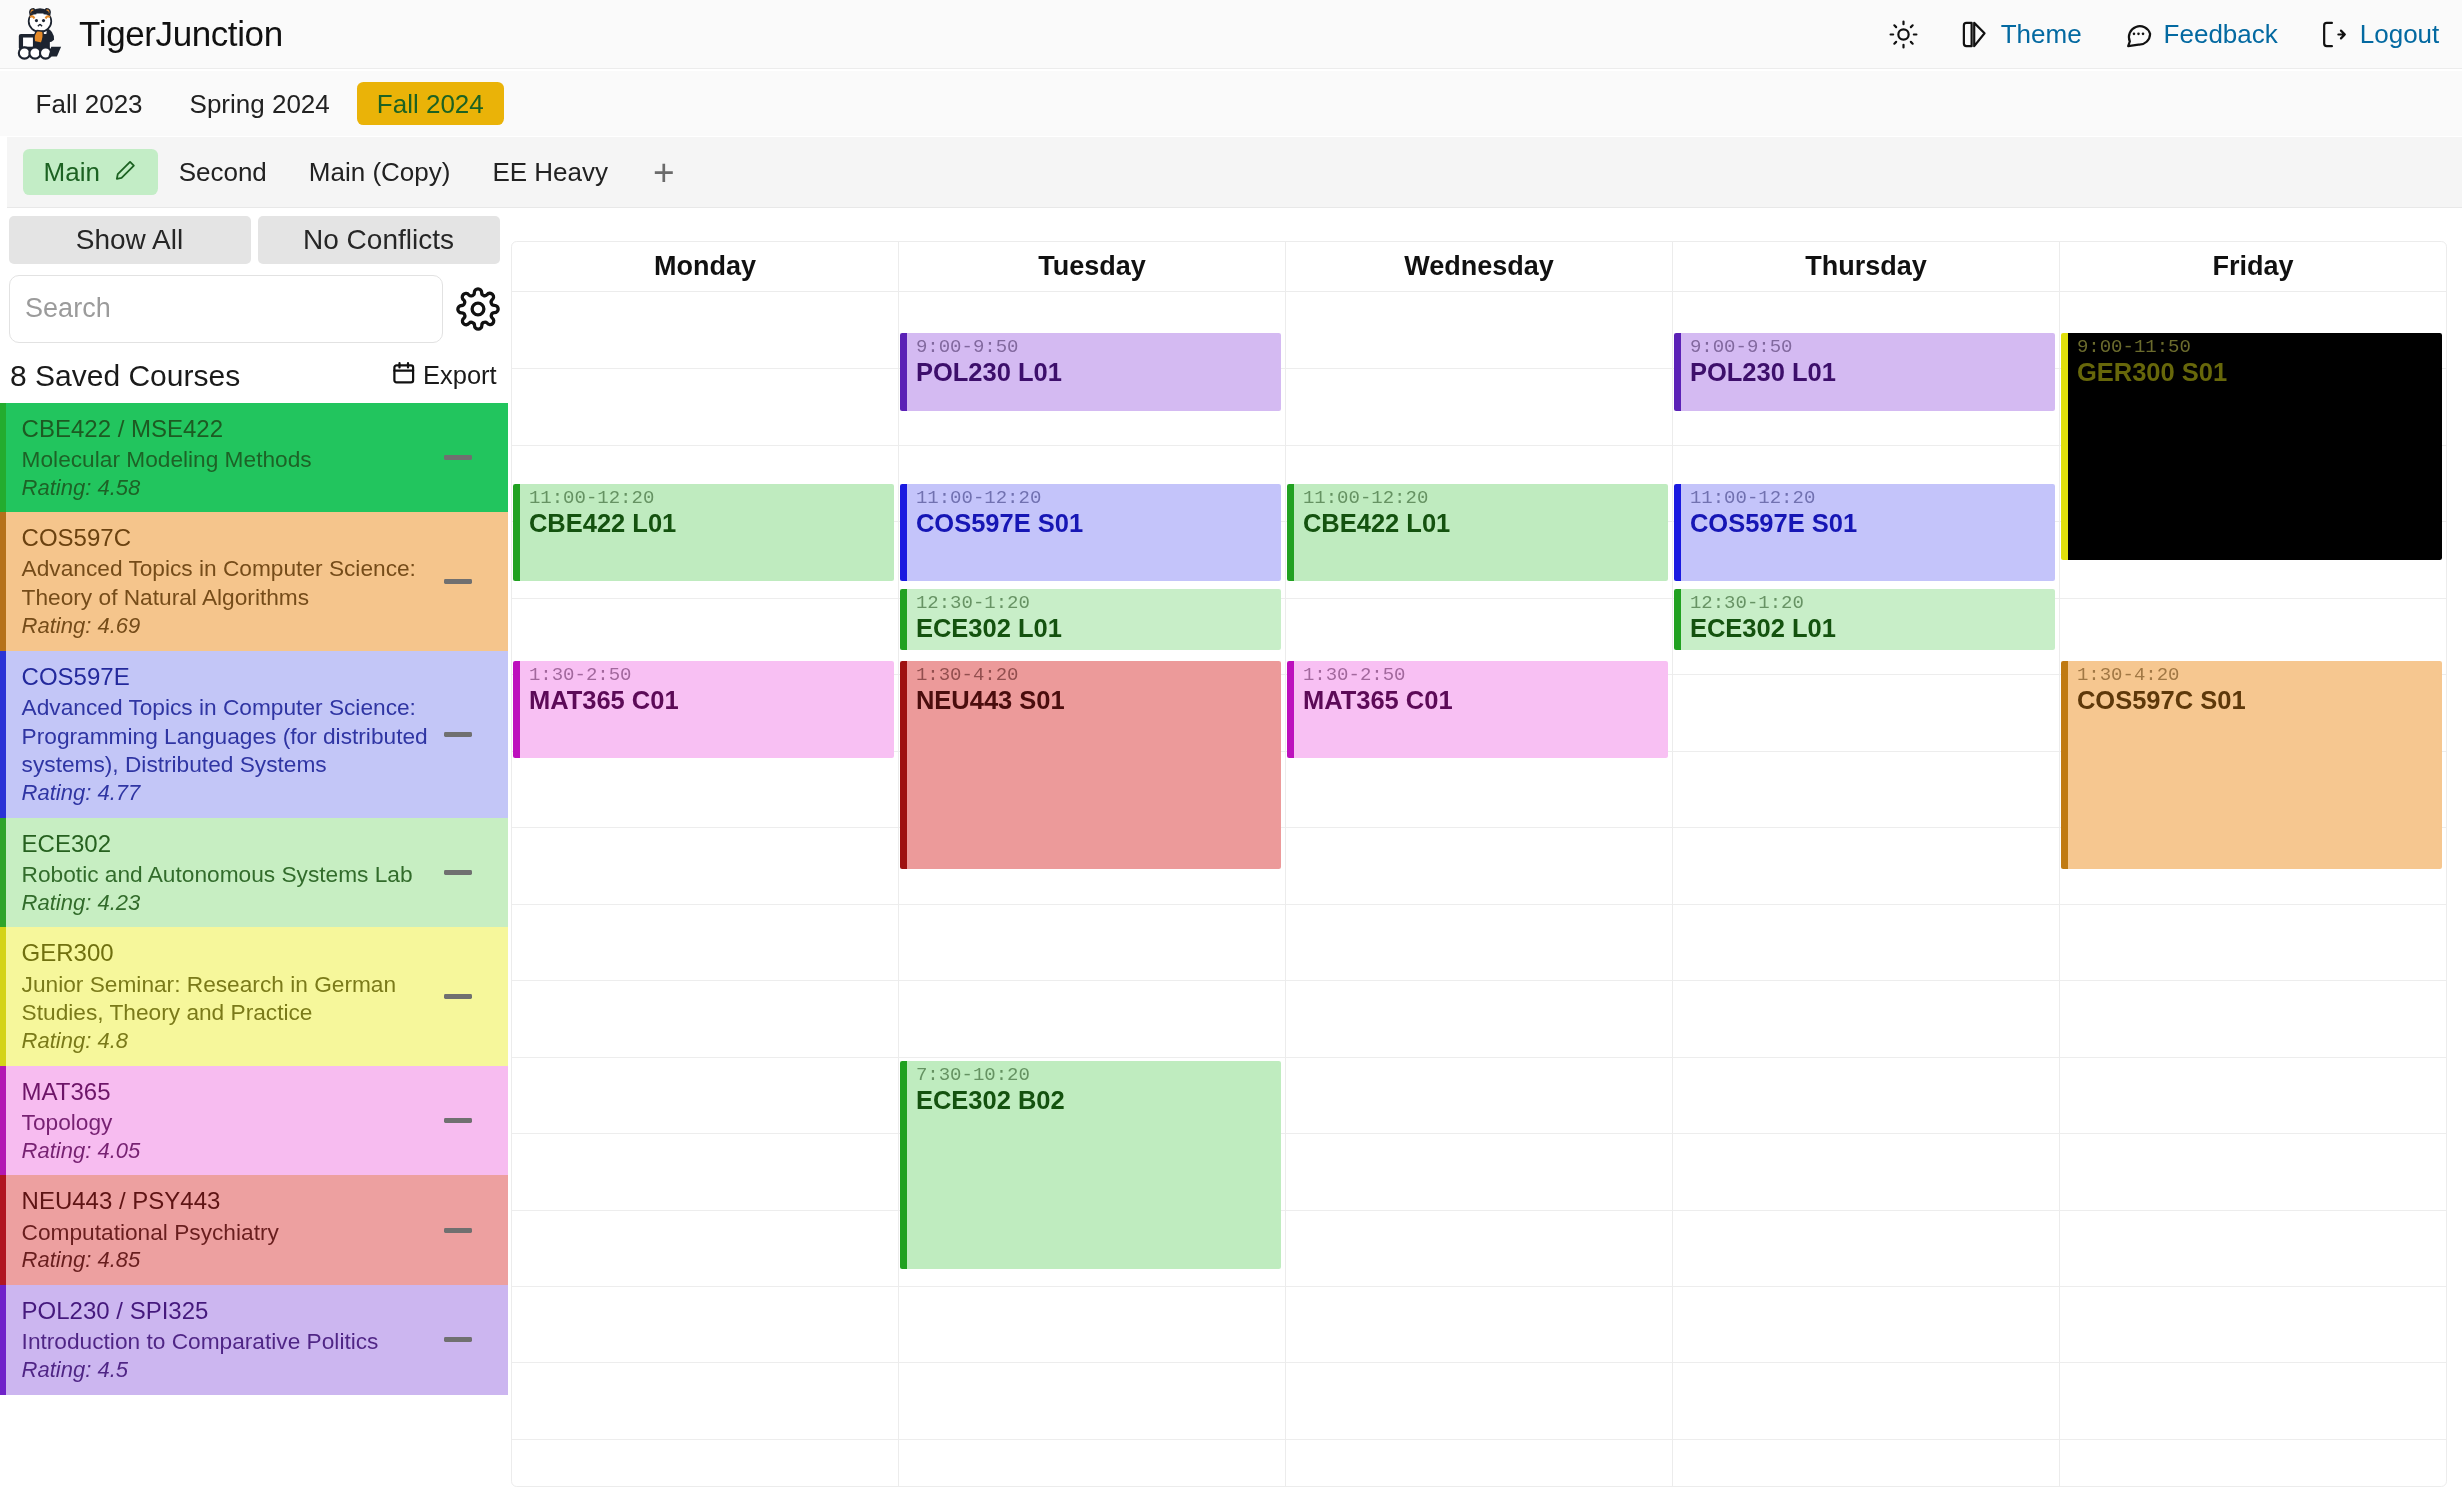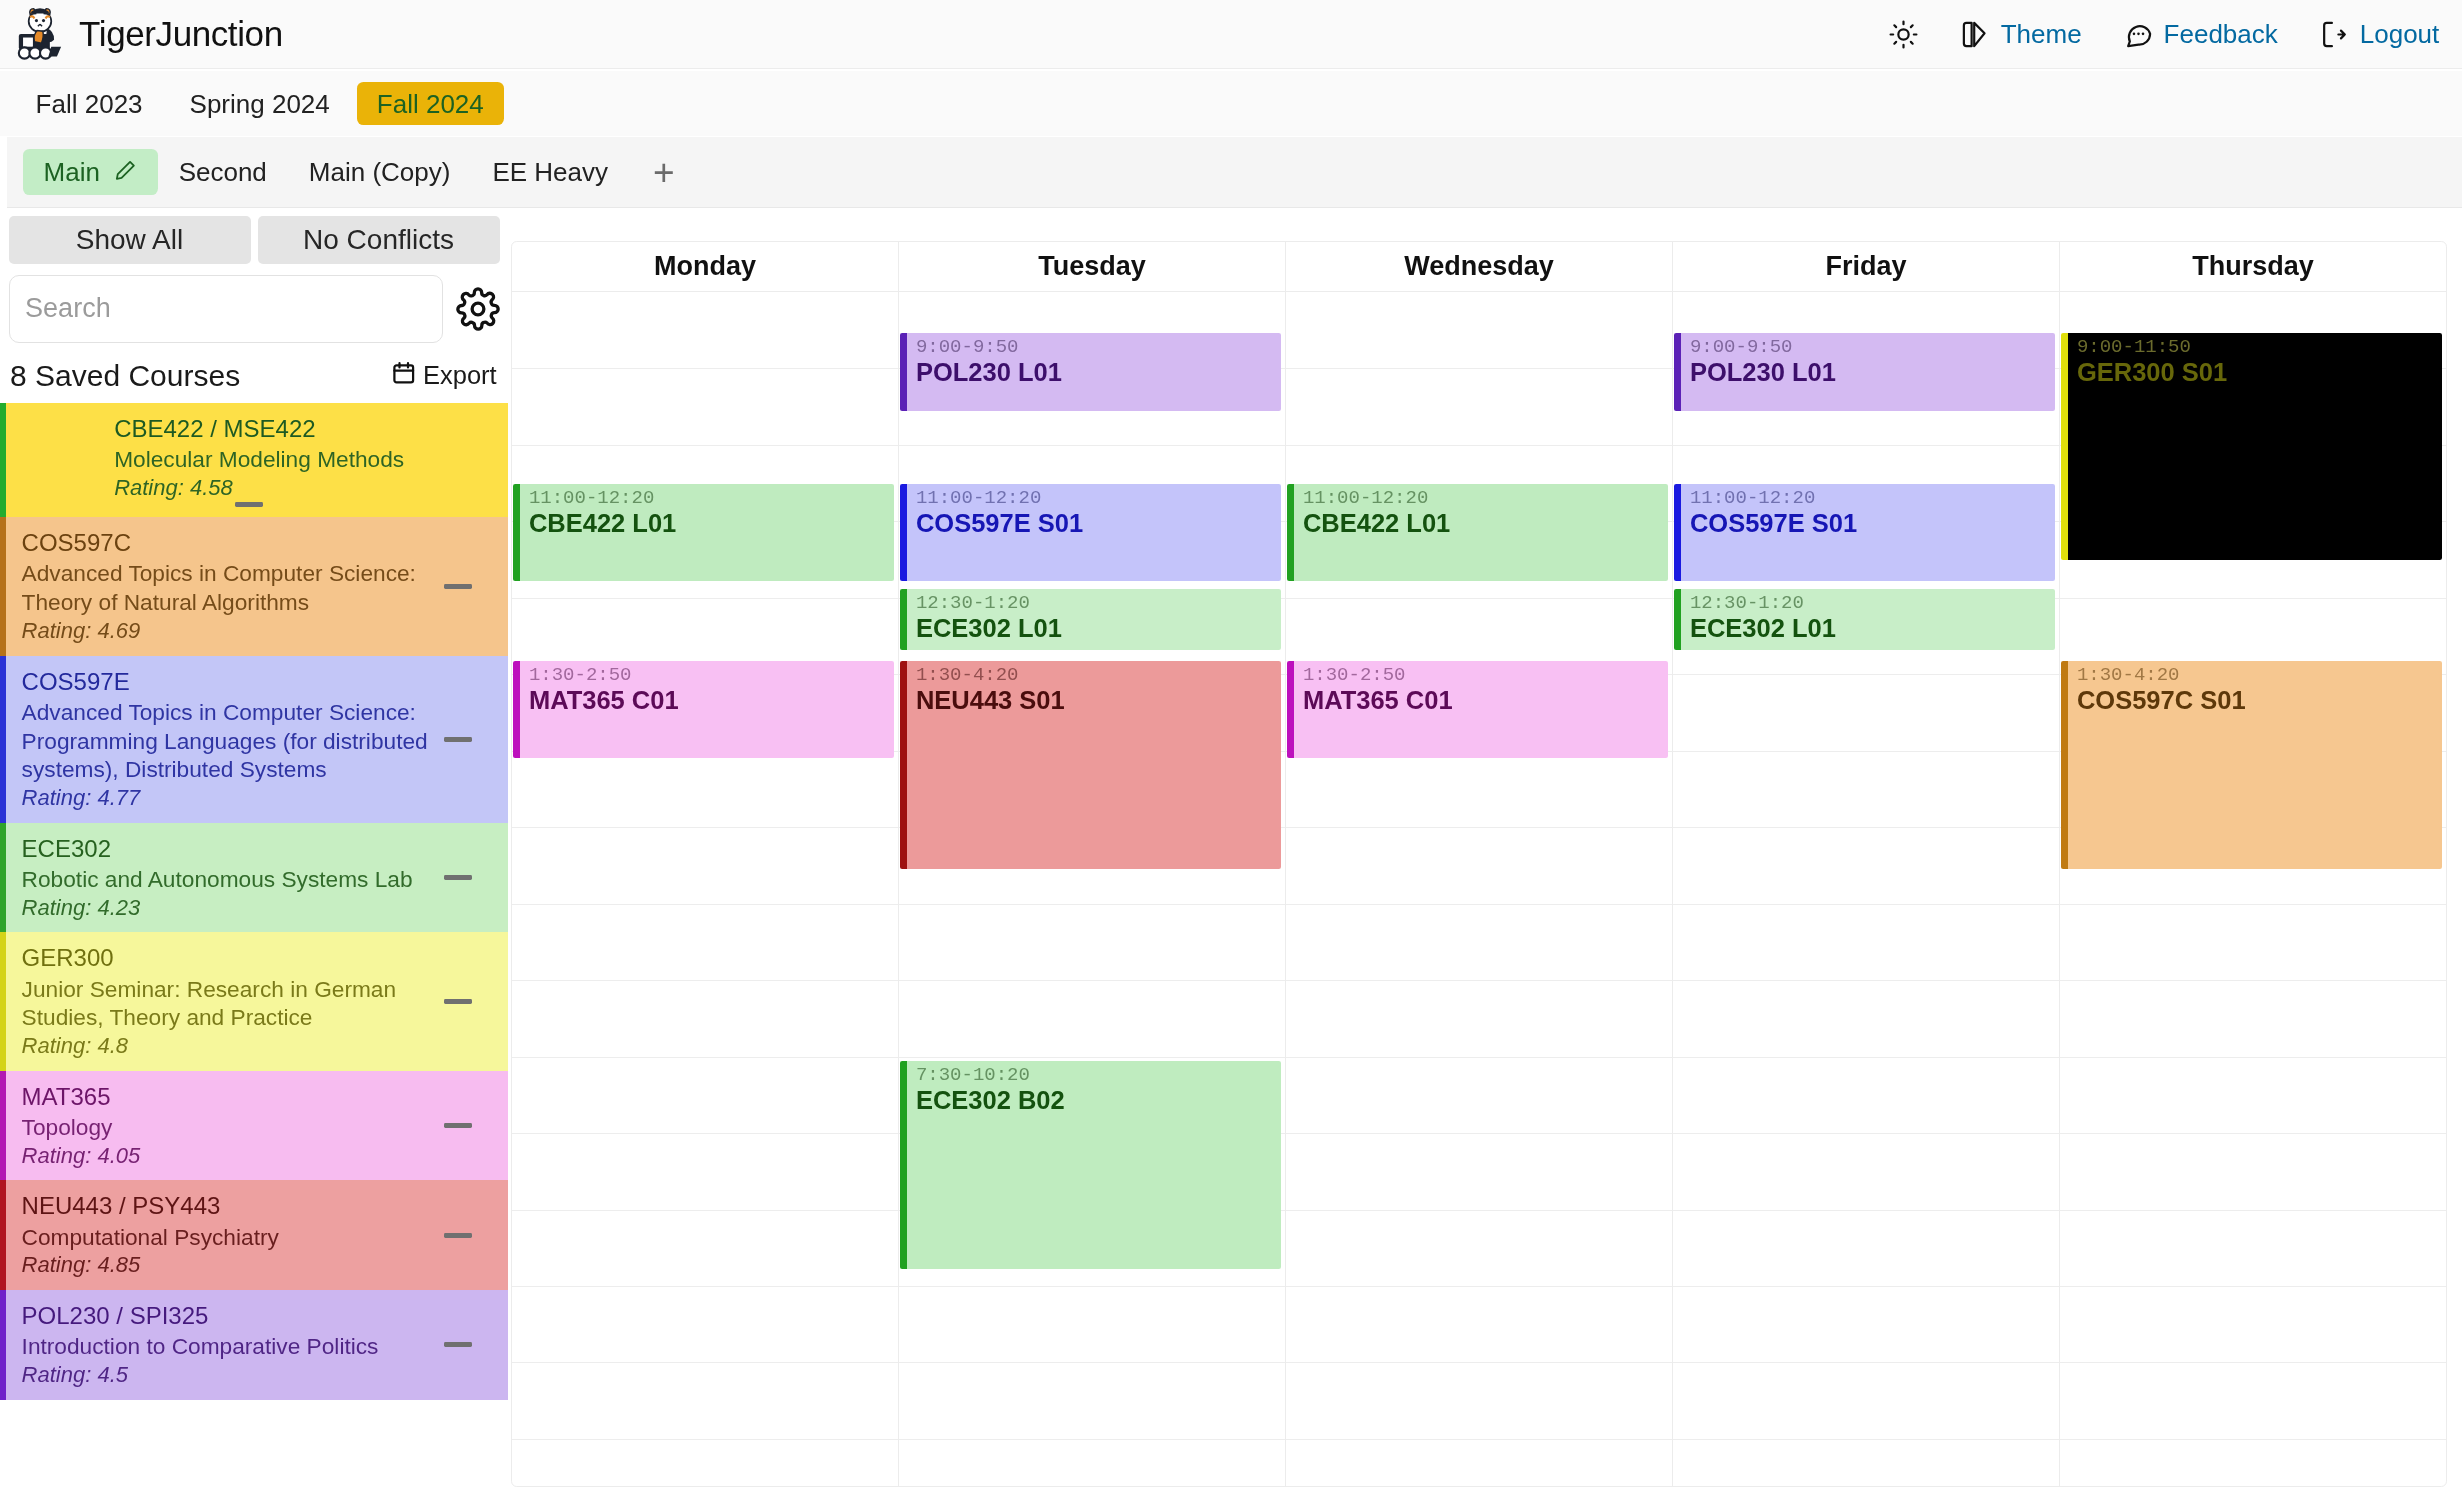--- a/index.html
+++ b/index.html
@@ -236,21 +236,21 @@
         <svg width="25.5" height="25.5" viewBox="0 0 24 24" fill="none" stroke="#111" stroke-width="2.1" stroke-linecap="round">
           <rect x="3.2" y="5" width="17.6" height="16" rx="2"></rect>
           <path d="M8 3v4M16 3v4M3.2 10h17.6"></path>
         </svg>
       </span>
       <span>Export</span>
     </div>
   </div>
 
   <div class="course-list" id="course-list">
-      <div class="course-card" style="background: #fde047; border-left-color: rgb(35, 172, 46); color: rgb(29, 90, 34); flex-direction: column;">
+      <div class="course-card" style="background: #22c55e; border-left-color: rgb(35, 172, 46); color: rgb(29, 90, 34);">
         <div class="cc-body">
           <div class="cc-code">CBE422 / MSE422</div>
           <div class="cc-title">Molecular Modeling Methods</div>
           <div class="cc-rating">Rating: 4.58</div>
         </div>
         <div class="cc-minus">
           <i></i>
         </div>
       </div>
       <div class="course-card" style="background: rgb(245, 197, 140); border-left-color: rgb(181, 113, 26); color: rgb(107, 66, 16);">
@@ -324,22 +324,22 @@
         </div>
       </div>
     </div>
 </div>
 
 <div class="calendar">
   <div class="cal-head" id="cal-head">
       <div class="dh">Monday</div>
       <div class="dh">Tuesday</div>
       <div class="dh">Wednesday</div>
+      <div class="dh">Thursday</div>
       <div class="dh">Friday</div>
-      <div class="dh">Thursday</div>
     </div>
   <div class="cal-body">
     <div class="cal-cols" id="cal-cols">
         <div class="cal-col">
           <div class="hline" style="top: 76px;"></div>
           <div class="hline" style="top: 153px;"></div>
           <div class="hline" style="top: 229px;"></div>
           <div class="hline" style="top: 306px;"></div>
           <div class="hline" style="top: 382px;"></div>
           <div class="hline" style="top: 459px;"></div>

